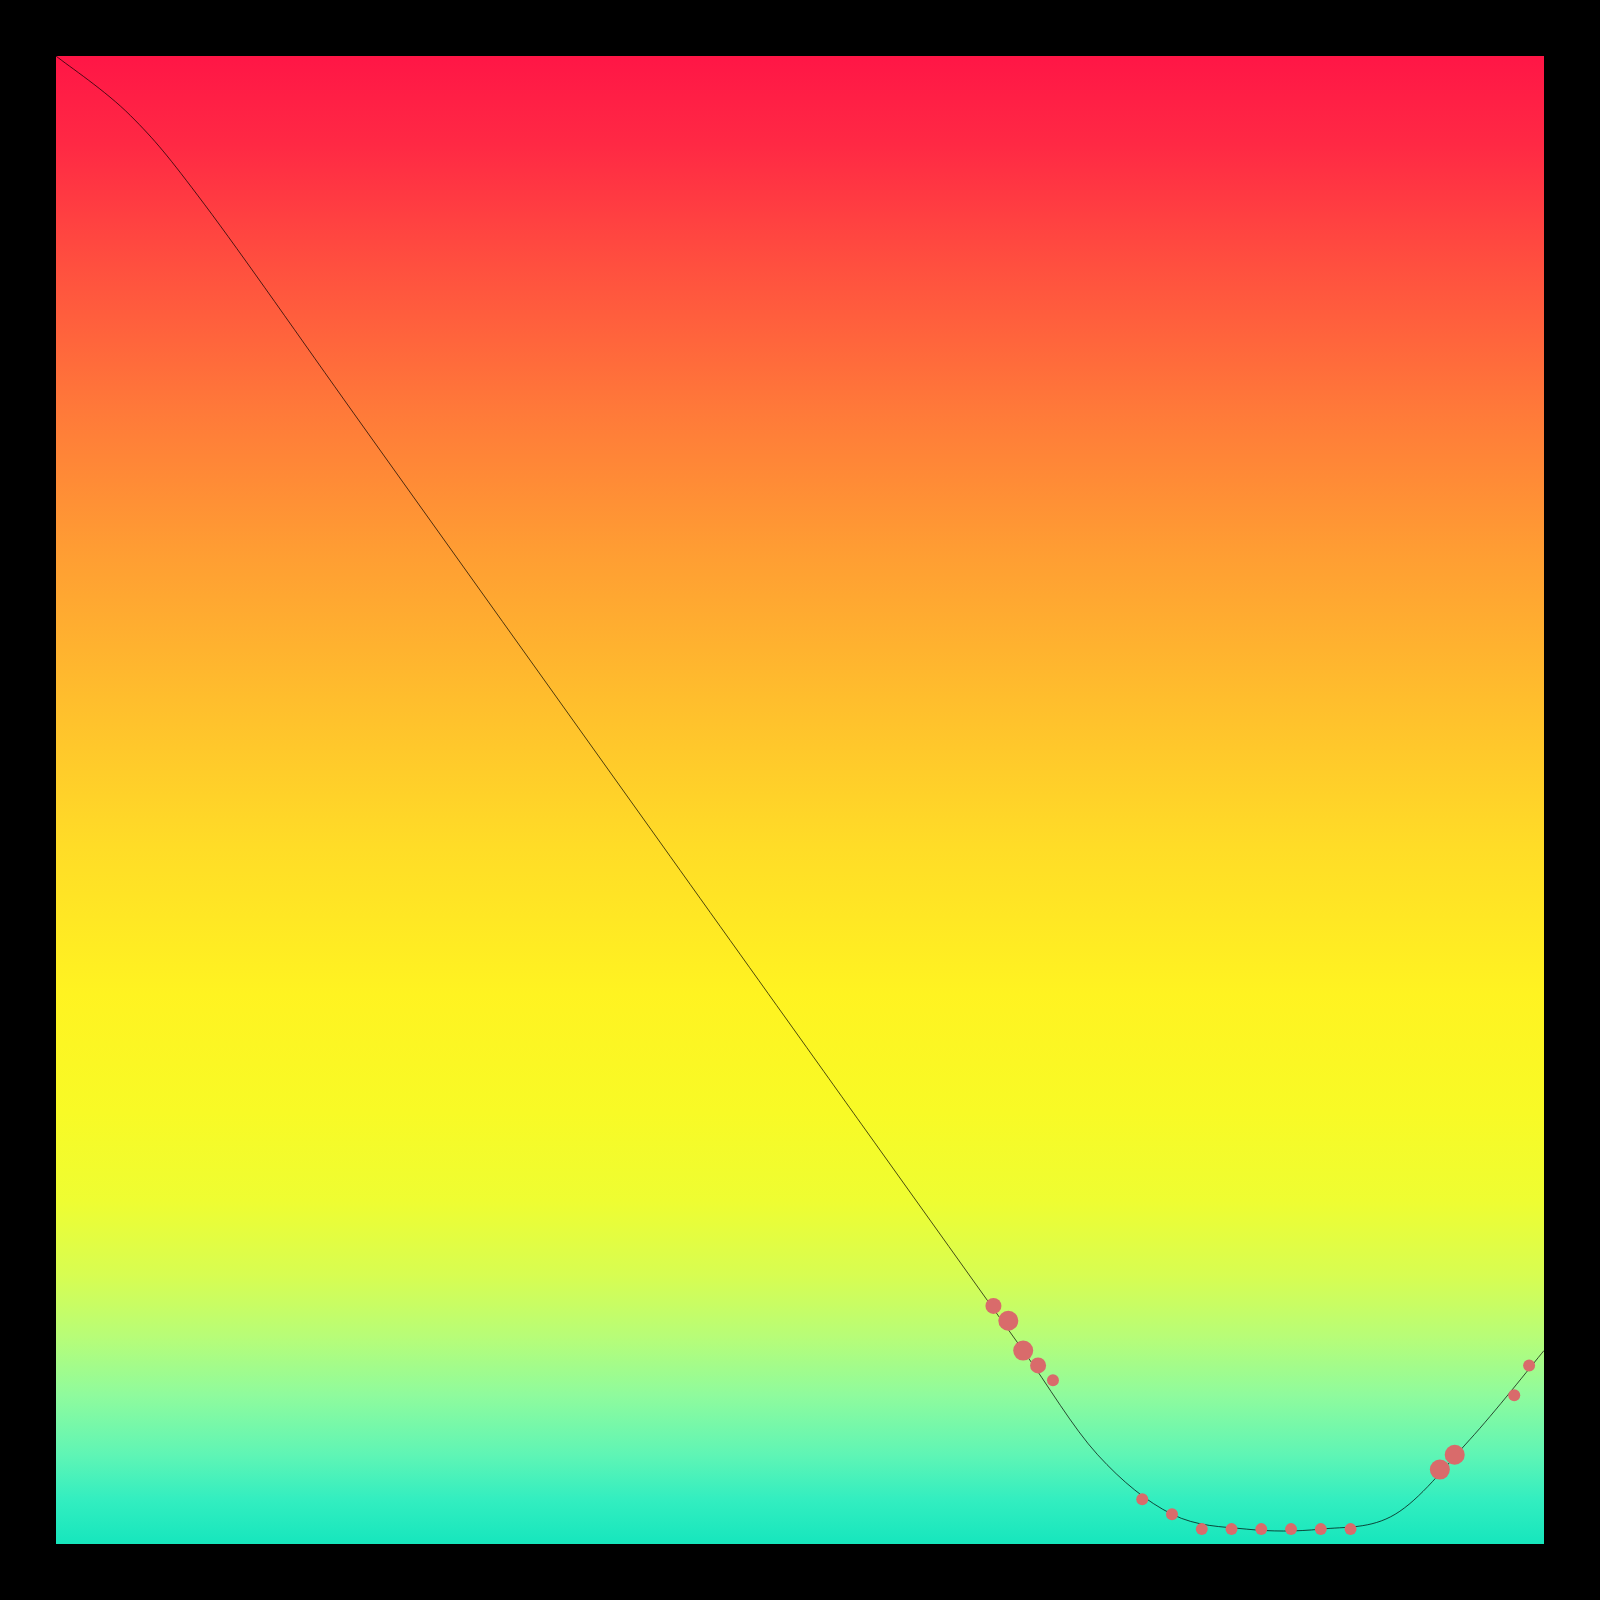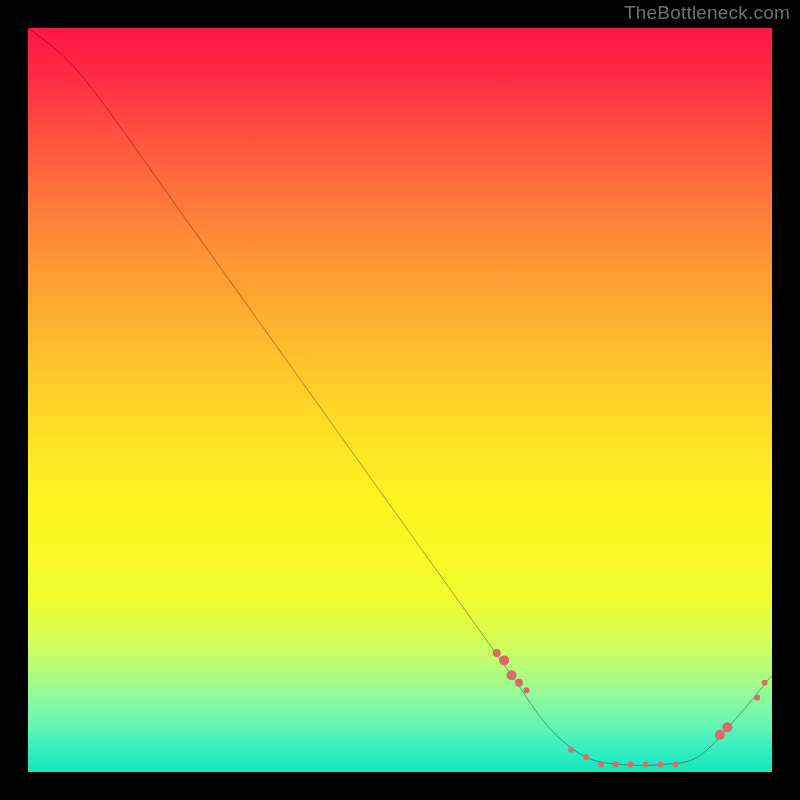--- a/index.html
+++ b/index.html
@@ -62,21 +62,20 @@
     inset: 0;
     width: 100%;
     height: 100%;
     overflow: visible;
   }
 </style>
 </head>
 <body>
 
 <div class="frame">
-  <div class="watermark">TheBottleneck.com</div>
 
   <div class="plot">
     <div class="gradient"></div>
 
     <svg viewBox="0 0 100 100" preserveAspectRatio="none">
       <path id="curve" fill="none" stroke="#000000" stroke-width="0.35" vector-effect="non-scaling-stroke" d="M 0 0 C 0.83 0.67, 3.33 2.33, 5.00 4.00 C 6.67 5.67, 7.50 6.67, 10.00 10.00 C 12.50 13.33, 16.67 19.33, 20.00 24.00 C 23.33 28.67, 26.67 33.33, 30.00 38.00 C 33.33 42.67, 36.67 47.33, 40.00 52.00 C 43.33 56.67, 47.50 62.50, 50.00 66.00 C 52.50 69.50, 53.33 70.67, 55.00 73.00 C 56.67 75.33, 58.33 77.67, 60.00 80.00 C 61.67 82.33, 63.33 84.67, 65.00 87.00 C 66.67 89.33, 68.33 92.17, 70.00 94.00 C 71.67 95.83, 73.33 97.17, 75.00 98.00 C 76.67 98.83, 78.33 98.83, 80.00 99.00 C 81.67 99.17, 83.33 99.17, 85.00 99.00 C 86.67 98.83, 88.33 99.00, 90.00 98.00 C 91.67 97.00, 93.33 94.83, 95.00 93.00 C 96.67 91.17, 99.17 88.00, 100.00 87.00"></path>
       <g id="markers">
           <circle cx="63" cy="84" r="0.538" fill="#d96b6b"></circle>
           <circle cx="64" cy="85" r="0.672" fill="#d96b6b"></circle>
           <circle cx="65" cy="87" r="0.672" fill="#d96b6b"></circle>

